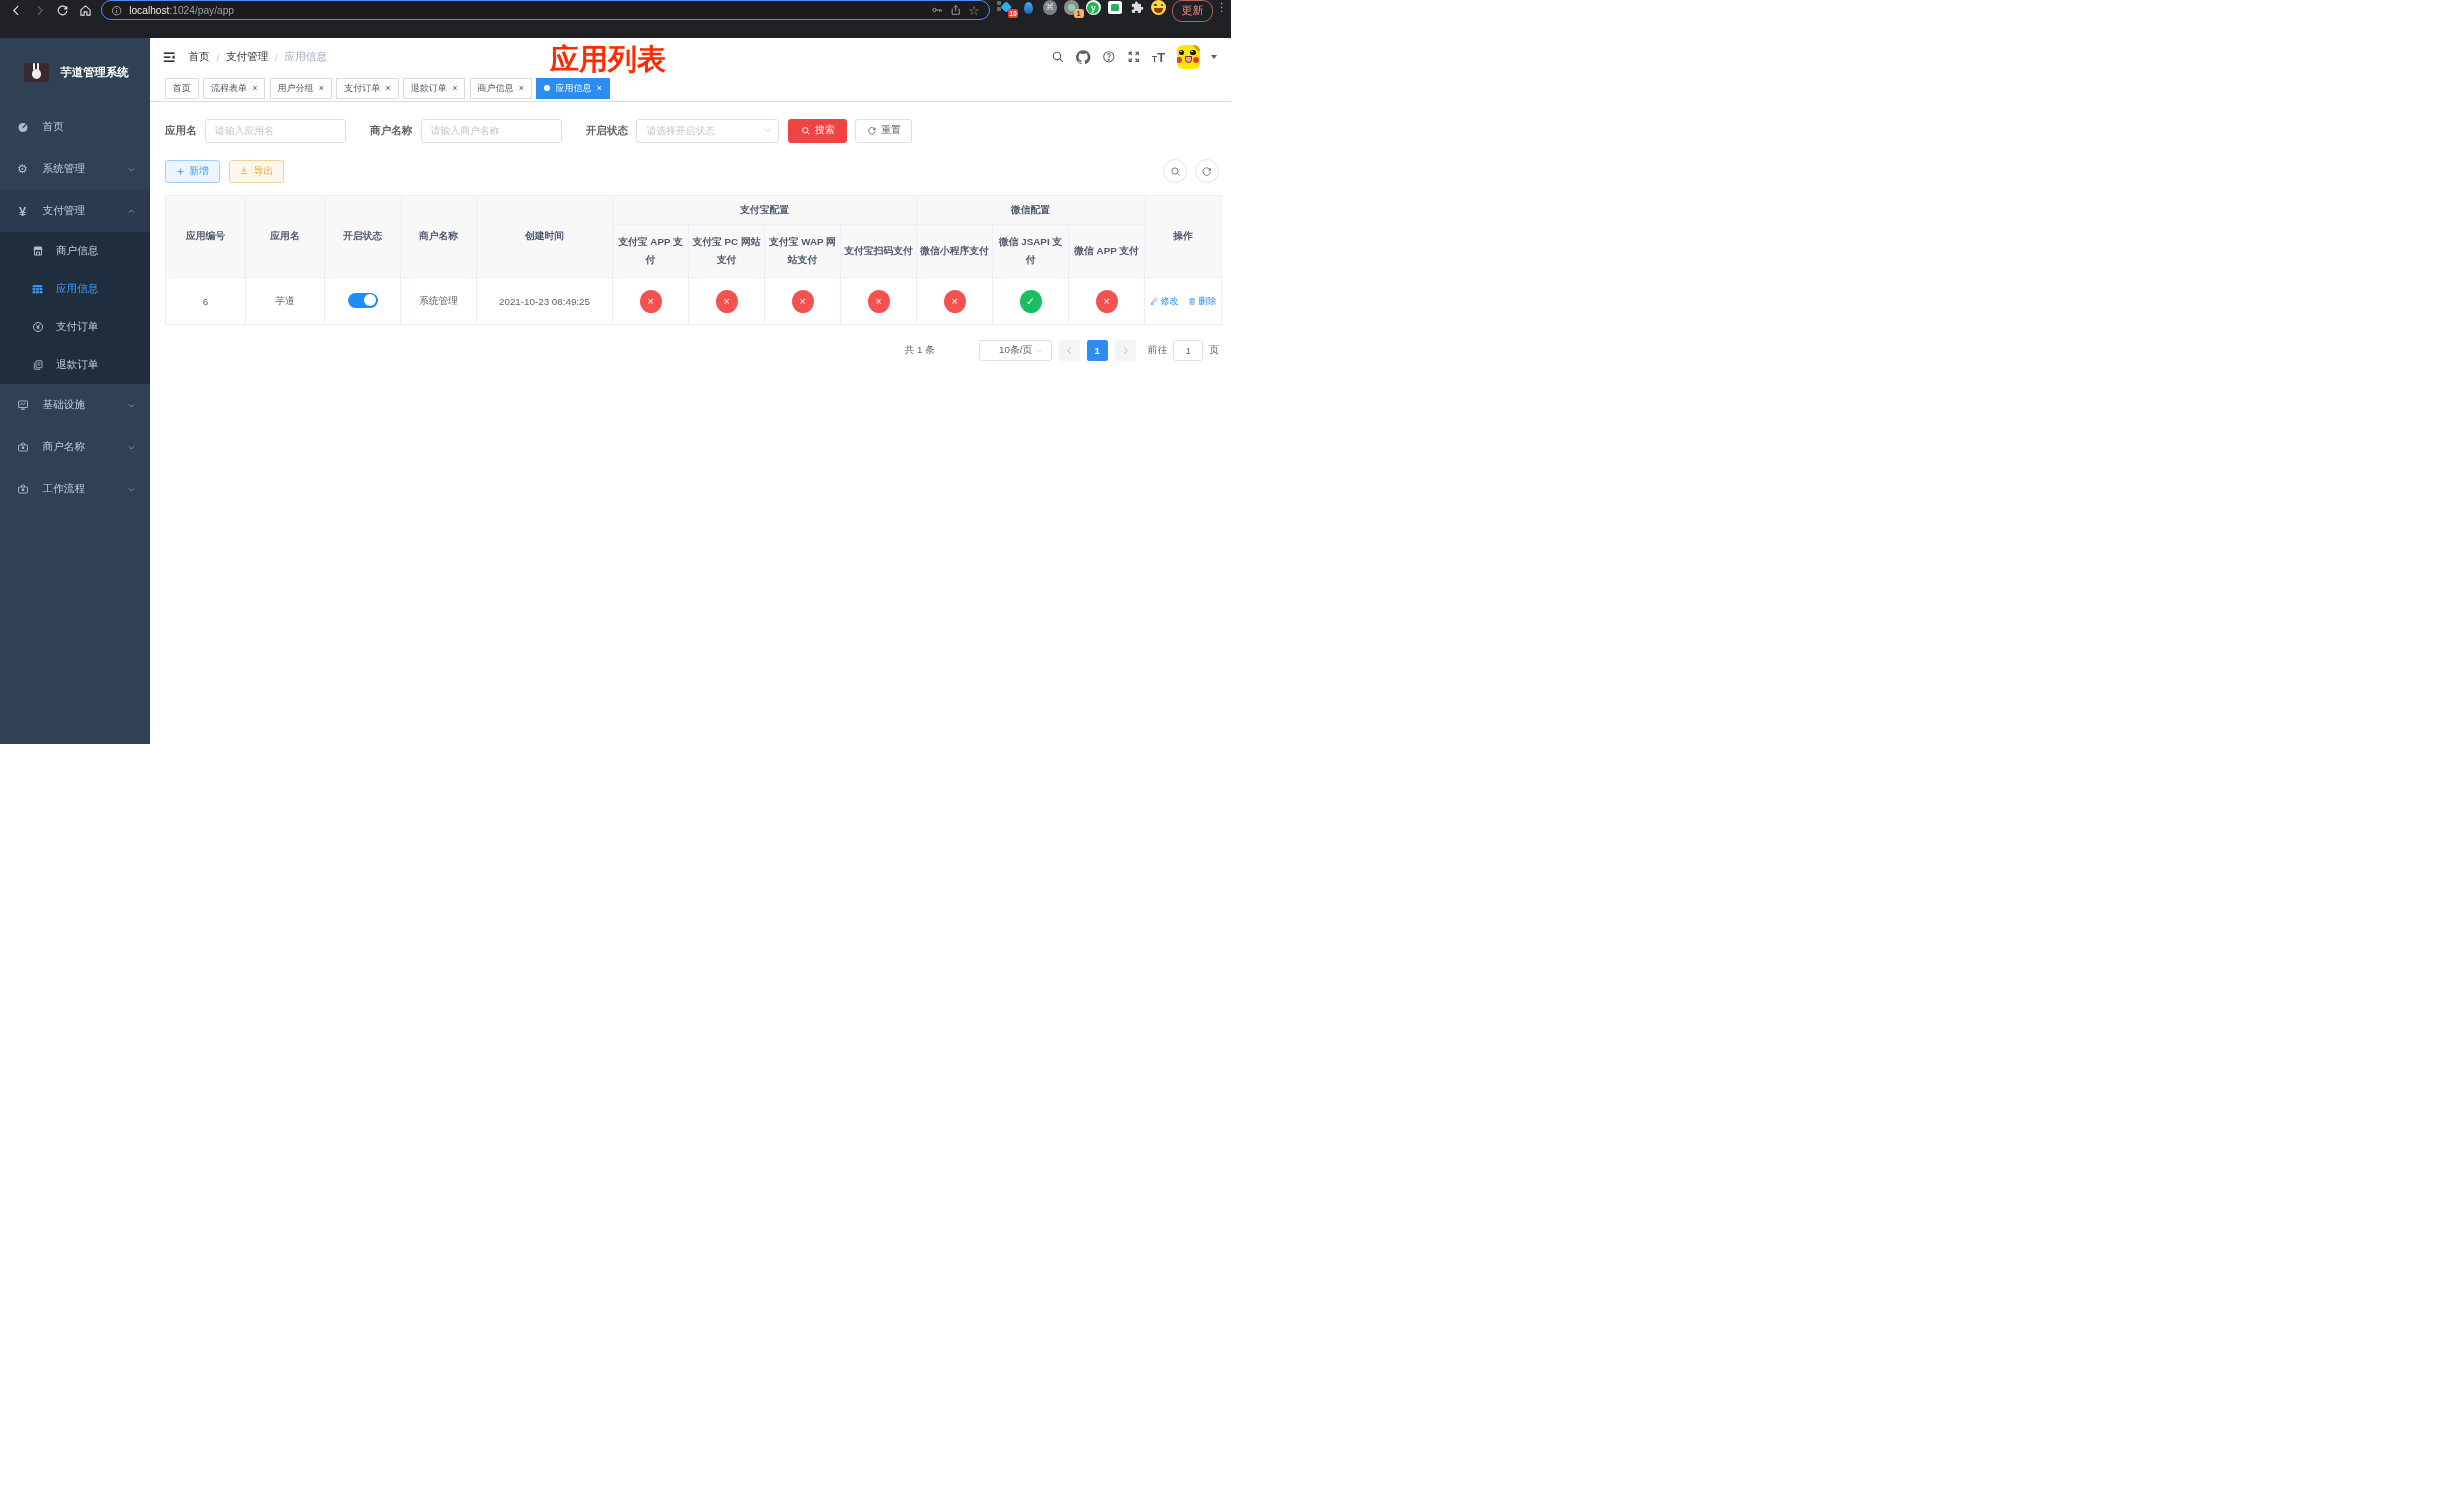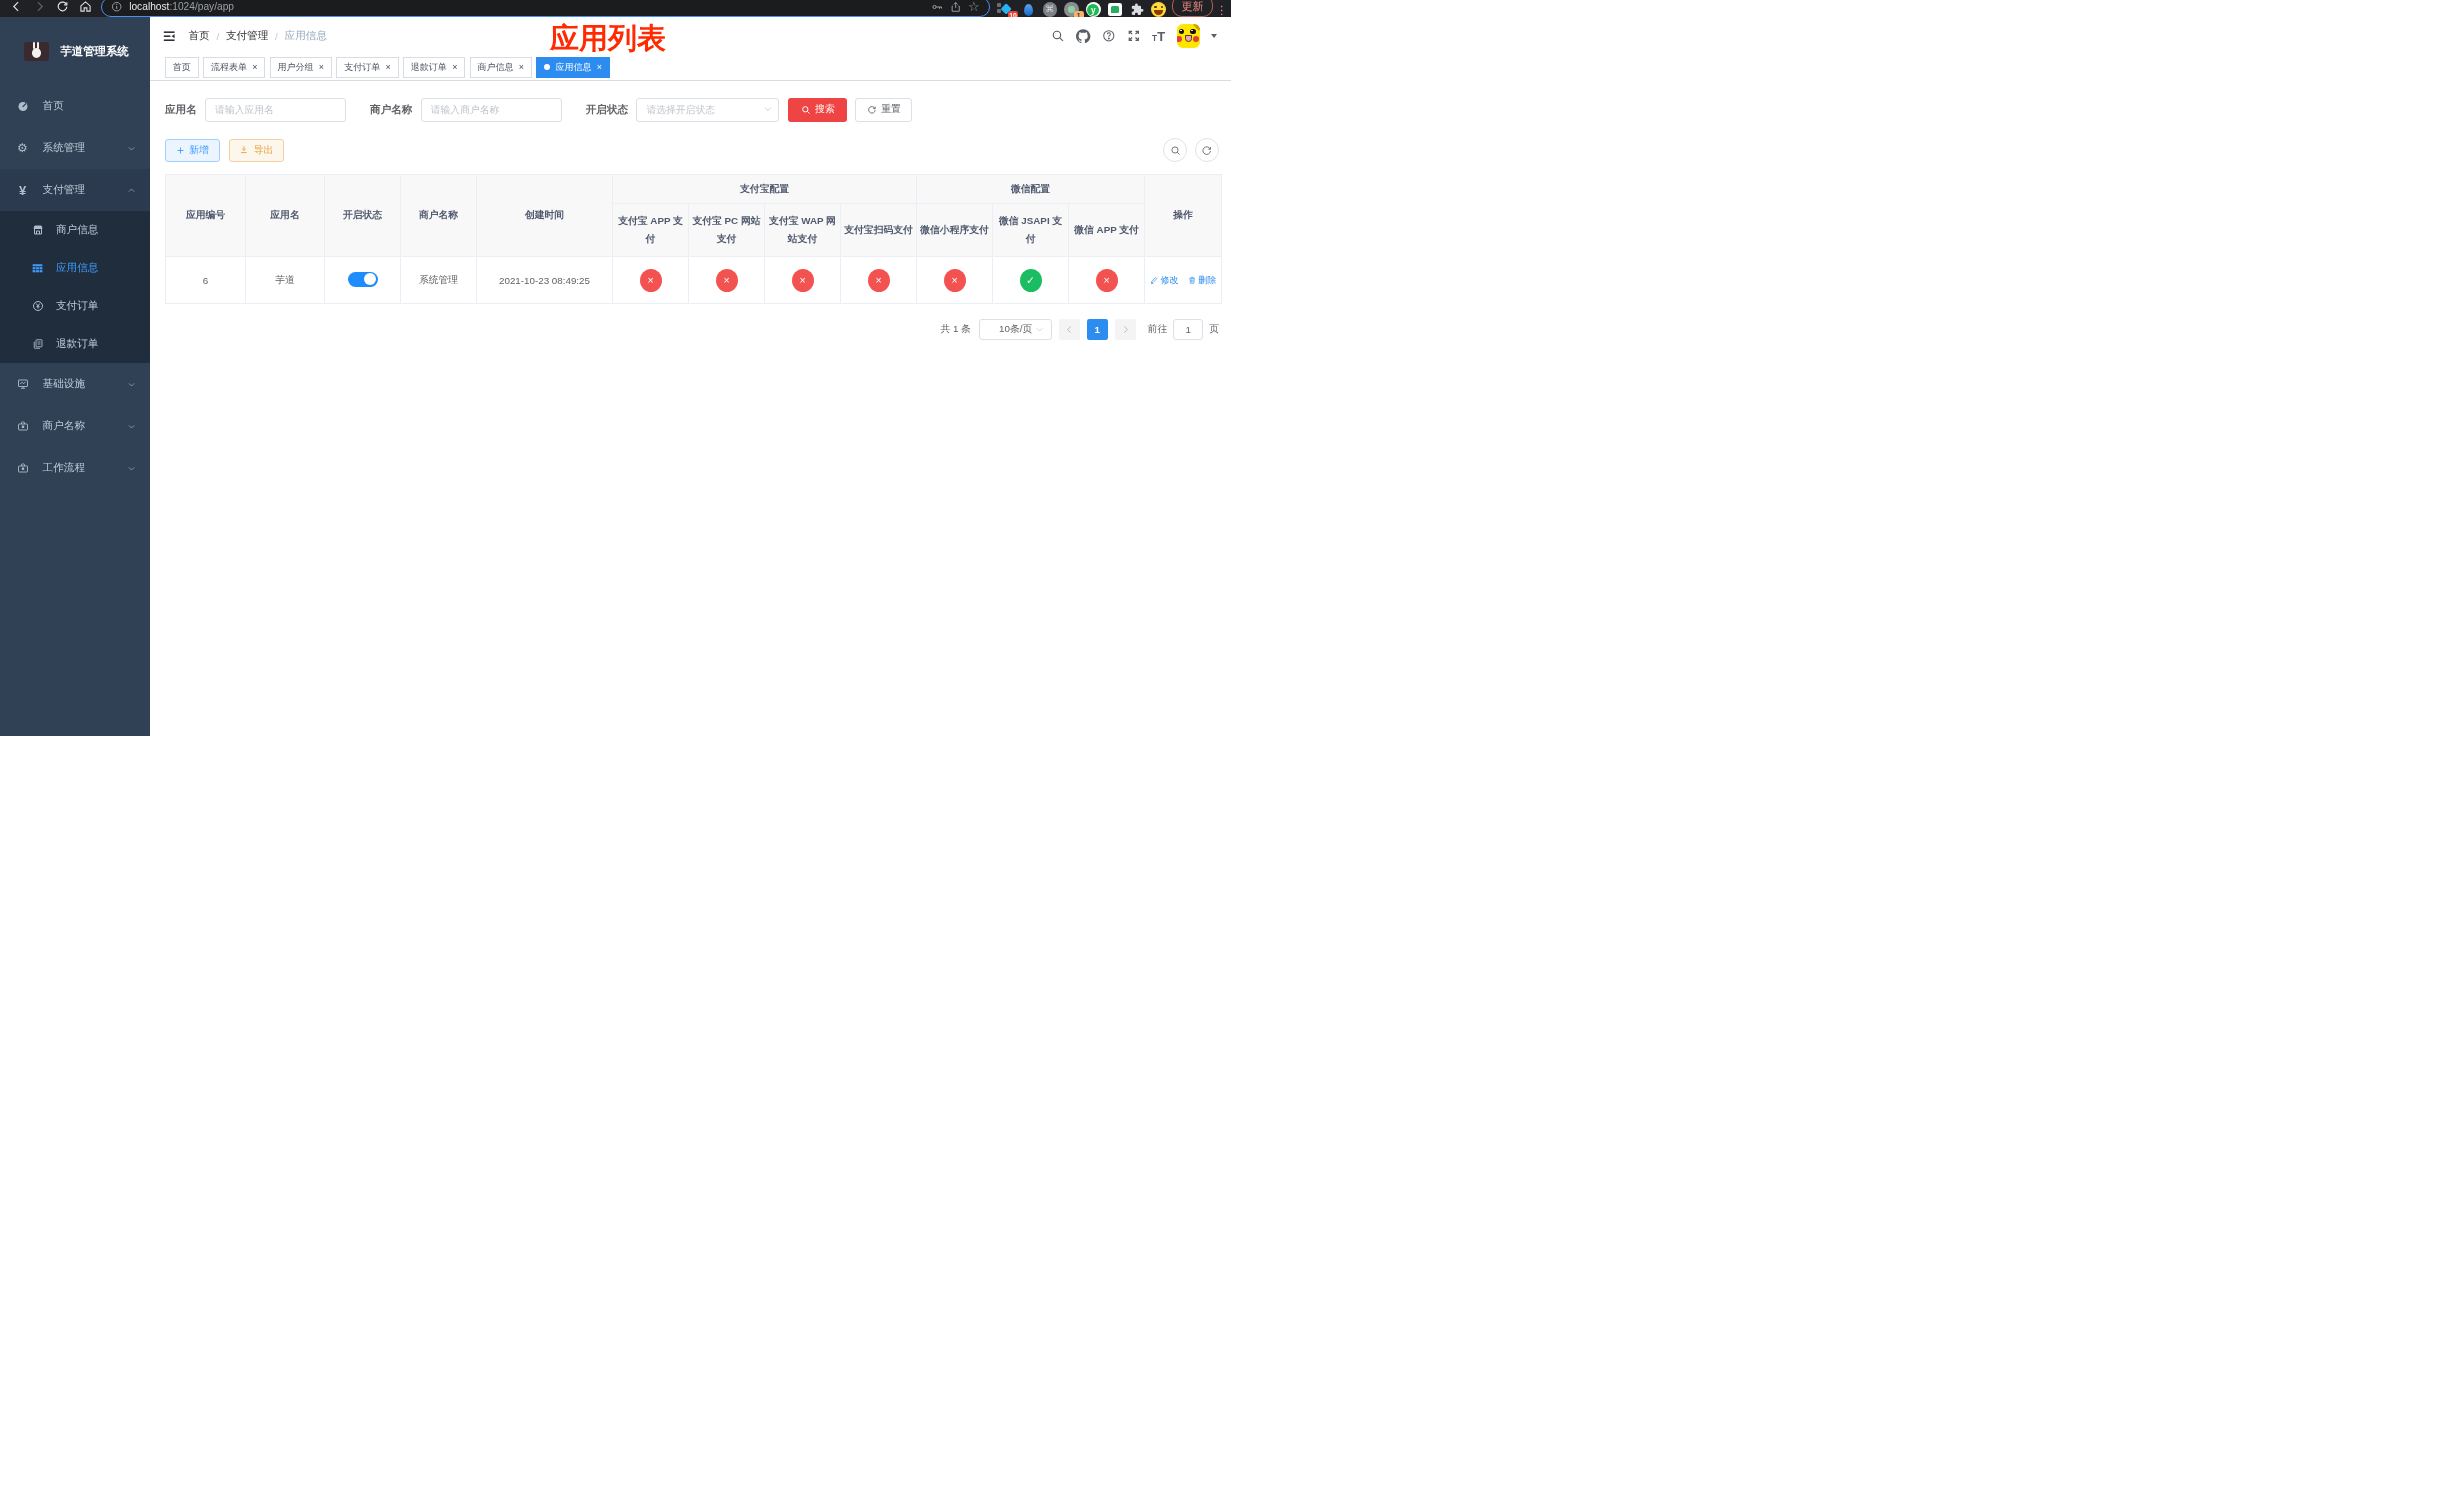--- a/index.html
+++ b/index.html
@@ -1,20 +1,20 @@
 <!DOCTYPE html>
 <html style="font-size:12px"><head>
 <meta charset="utf-8">
 <style>
   * { box-sizing: border-box; margin: 0; padding: 0; }
   html,body { width:1231px; height:744px; overflow:hidden; background:#fff;
     font-family:"Liberation Sans","DejaVu Sans",sans-serif; }
 
   
-  .browser-bar { height:17px; background:#202124; display:flex; align-items:flex-end; padding:0 4.5px; }
+  .browser-bar { height:38px; background:#202124; display:flex; align-items:flex-start; padding:0 4.5px; }
   .nav-btn { width:23px; height:21px; display:flex; align-items:center; justify-content:center; color:#dfe1e5; flex-shrink:0; }
   .nav-btn.disabled { color:#5f6368; }
   .url-pill { flex:1; height:20.4px; margin:0 4.5px; background:#1b1c1e; border:1.5px solid #4d8df6; border-radius:11.4px;
     display:flex; align-items:center; padding:0 9px; gap:6.8px; min-width:0; }
   .url-text { font-size:10.2px; color:#e8eaed; white-space:nowrap; overflow:hidden; flex:1; }
   .url-text .rest { color:#9aa0a6; }
   .pill-icon { color:#9aa0a6; display:flex; align-items:center; flex-shrink:0; }
   .star-glyph { font-size:13px; line-height:1; color:#9aa0a6; }
   .ext-cluster { display:flex; align-items:center; gap:6.8px; padding:0 4.5px; flex-shrink:0; }
   .ext { position:relative; width:15px; height:15px; display:flex; align-items:center; justify-content:center; }
@@ -130,21 +130,21 @@
   .status-off { background:#f35350; }
   .status-on  { background:#1abd61; }
   .op-link { color:#2d8cf0; font-size:9px; display:inline-flex; align-items:center; gap:2.3px; cursor:pointer; }
   .op-gap { display:inline-block; width:9px; }
 
   
   .pagination { width:1054px; display:flex; align-items:center; justify-content:flex-end; margin-top:14.4px;
     font-size:9.8px; color:#606266; }
   .pg-total { margin-right:8.3px; }
   .pg-size { position:relative; width:73px; height:21px; border:0.8px solid #dcdfe6; border-radius:3px;
-    display:flex; align-items:center; justify-content:center; color:#606266; font-size:9.8px; cursor:pointer; }
+    display:flex; align-items:center; justify-content:center; color:#606266; font-size:9.8px; cursor:pointer;margin-left:36px; }
   .pg-size .select-chev { top:5.3px; }
   .pg-btn { width:21px; height:21px; border-radius:2.3px; background:#f4f4f5; margin-left:6.8px;
     display:flex; align-items:center; justify-content:center; color:#b4b8bf; cursor:pointer; }
   .pg-num { width:21px; height:21px; border-radius:2.3px; margin-left:6.8px; display:flex; align-items:center;
     justify-content:center; cursor:pointer; }
   .pg-num.active { background:#2d8cf0; color:#fff; font-weight:700; }
   .pg-goto { margin-left:12px; display:flex; align-items:center; gap:6px;justify-content:center; }
   .pg-input { width:30px; height:21px; border:0.8px solid #dcdfe6; border-radius:3px; text-align:center;
     font-size:9.8px; color:#606266; outline:none; }
 

